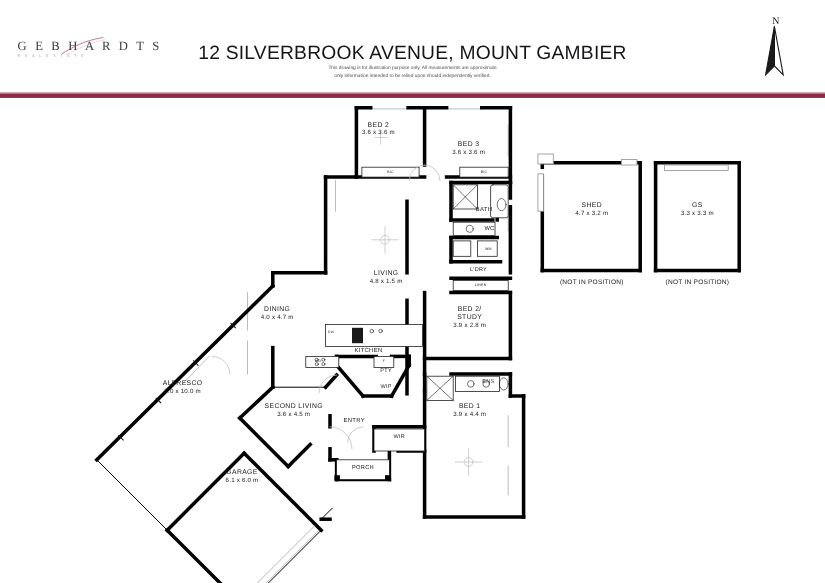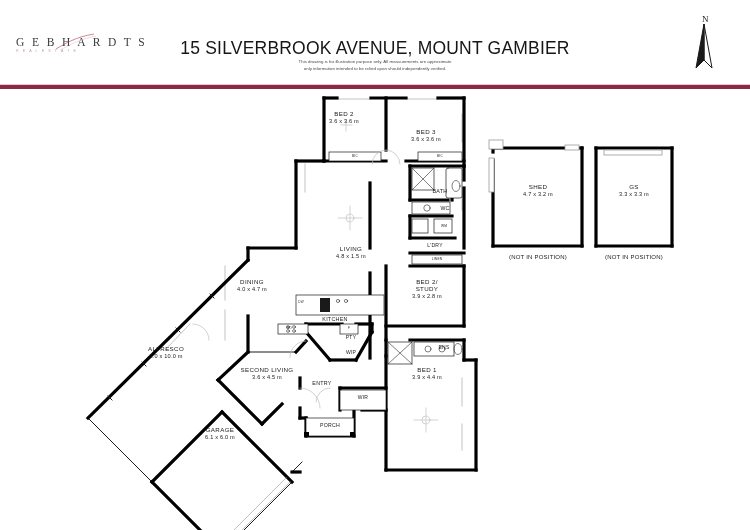--- a/index.html
+++ b/index.html
@@ -142,21 +142,21 @@
 
   <div id="logo">
     <div class="brand">G E B H A R D T S</div>
     <div class="brand-sub">R E A L   E S T A T E</div>
     <svg class="brand-swoosh" viewBox="0 0 44 18">
       <path d="M2 16 C 12 10, 22 4, 40 1" stroke="#a63a52" stroke-width="0.8" fill="none" opacity="0.75"></path>
       <path d="M6 17 C 16 12, 26 6, 42 3" stroke="#c08e9c" stroke-width="0.5" fill="none" opacity="0.6"></path>
     </svg>
   </div>
 
-  <div id="title">15 SILVERBROOK AVENUE, MOUNT GAMBIER</div>
+  <div id="title">12 SILVERBROOK AVENUE, MOUNT GAMBIER</div>
 
   <div id="disclaimer">
     <div>This drawing is for illustration purpose only. All measurements are approximate</div>
     <div>only information intended to be relied upon should independently verified.</div>
   </div>
 
   <div id="rule"></div>
 
   <div id="north">
     <div class="n-letter">N</div>

